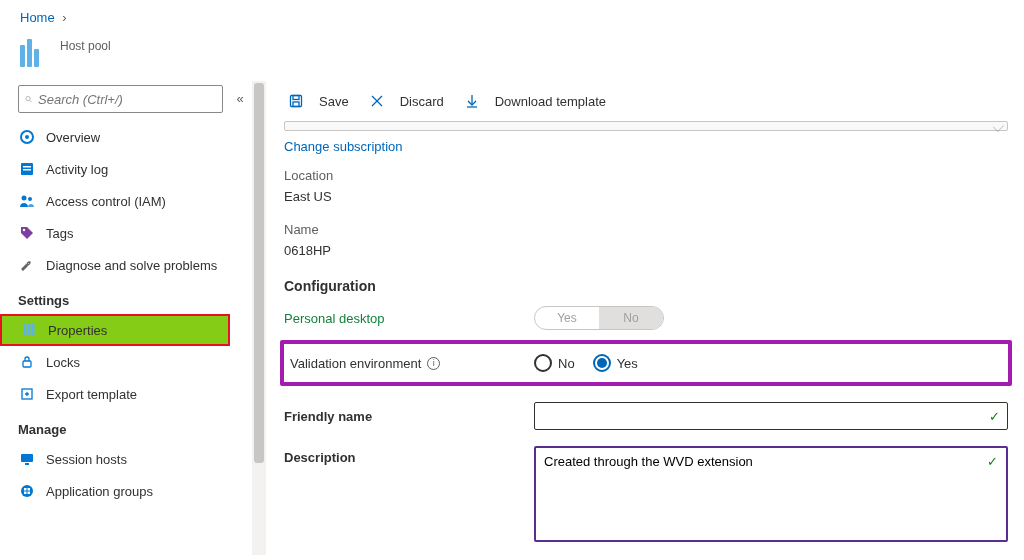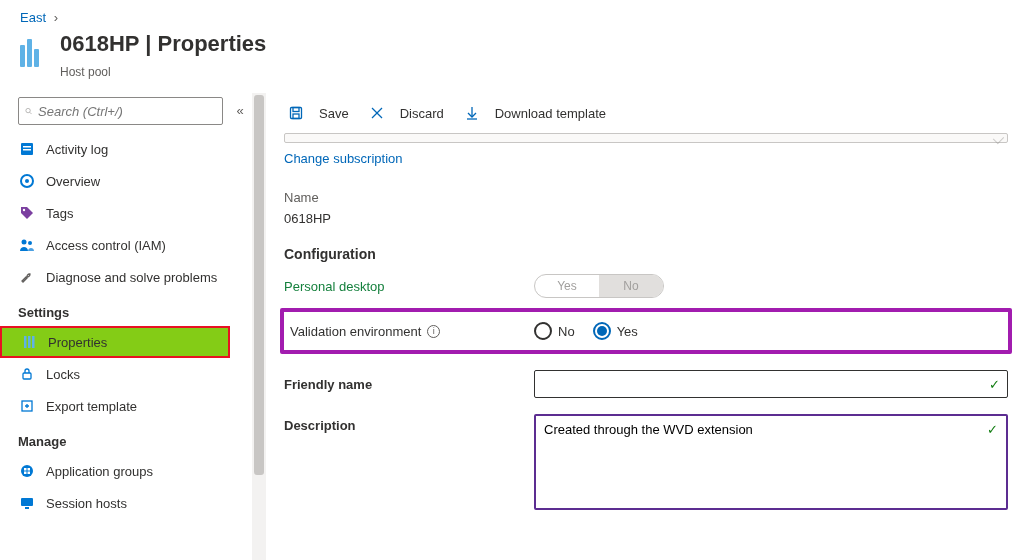--- a/index.html
+++ b/index.html
@@ -82,88 +82,87 @@
 
   .info-ic { width: 13px; height: 13px; border: 1px solid #605e5c; border-radius: 50%; display: inline-flex; align-items: center; justify-content: center; font-size: 9px; color: #605e5c; }
 
   
   .svg16 { width: 16px; height: 16px; }
 </style>
 </head>
 <body>
 
 <div class="breadcrumb">
-  <a href="#">East</a>
+  <a href="#">Home</a>
   <span class="chev">›</span>
 </div>
 
 <div class="header">
   <div class="header-icon">
       <span></span>
       <span></span>
       <span></span>
     </div>
   <div>
-    <div class="header-title">0618HP | Properties</div>
     <div class="header-sub">Host pool</div>
   </div>
 </div>
 
 <div class="columns">
   <div class="sidebar-wrap">
     <div class="sidebar">
       <div class="search-box">
         <svg viewBox="0 0 16 16" fill="none">
             <circle cx="7" cy="7" r="5" stroke-width="1.3"></circle>
             <line x1="11" y1="11" x2="15" y2="15" stroke-width="1.3"></line>
           </svg>
         <input placeholder="Search (Ctrl+/)" style="">
       </div>
       <ul class="nav">
         <li>
           <span class="ic">
               <svg class="svg16" viewBox="0 0 16 16">
+                <circle cx="8" cy="8" r="6" fill="none" stroke="#0078d4" stroke-width="2"></circle>
+                <circle cx="8" cy="8" r="2" fill="#0078d4"></circle>
+              </svg>
+            </span>
+          <span class="lbl">Overview</span>
+        </li>
+        <li>
+          <span class="ic">
+              <svg class="svg16" viewBox="0 0 16 16">
                 <rect x="2" y="2" width="12" height="12" rx="1" fill="#0078d4"></rect>
                 <rect x="4" y="5" width="8" height="1.5" fill="#fff"></rect>
                 <rect x="4" y="8" width="8" height="1.5" fill="#fff"></rect>
               </svg>
             </span>
           <span class="lbl">Activity log</span>
-        </li>
-        <li>
-          <span class="ic">
-              <svg class="svg16" viewBox="0 0 16 16">
-                <circle cx="8" cy="8" r="6" fill="none" stroke="#0078d4" stroke-width="2"></circle>
-                <circle cx="8" cy="8" r="2" fill="#0078d4"></circle>
-              </svg>
-            </span>
-          <span class="lbl">Overview</span>
-        </li>
-        <li>
-          <span class="ic">
-              <svg class="svg16" viewBox="0 0 16 16">
-                <path d="M2 2h6l6 6-6 6-6-6z" fill="#7b3fa0"></path>
-                <circle cx="5" cy="5" r="1.2" fill="#fff"></circle>
-              </svg>
-            </span>
-          <span class="lbl">Tags</span>
         </li>
         <li>
           <span class="ic">
               <svg class="svg16" viewBox="0 0 16 16" fill="#0078d4">
                 <circle cx="5" cy="5" r="2.5"></circle>
                 <circle cx="11" cy="6" r="2"></circle>
                 <path d="M1 14c0-2.5 2-4 4-4s4 1.5 4 4"></path>
                 <path d="M9 14c0-2 1.5-3 3-3s3 1 3 3" opacity=".7"></path>
               </svg>
             </span>
           <span class="lbl">Access control (IAM)</span>
         </li>
         <li>
           <span class="ic">
+              <svg class="svg16" viewBox="0 0 16 16">
+                <path d="M2 2h6l6 6-6 6-6-6z" fill="#7b3fa0"></path>
+                <circle cx="5" cy="5" r="1.2" fill="#fff"></circle>
+              </svg>
+            </span>
+          <span class="lbl">Tags</span>
+        </li>
+        <li>
+          <span class="ic">
               <svg class="svg16" viewBox="0 0 16 16" fill="none" stroke="#605e5c" stroke-width="1.3">
                 <path d="M11 5a3 3 0 0 1-4 3L3 12l1 1 4-4a3 3 0 0 1 3-4z"></path>
               </svg>
             </span>
           <span class="lbl">Diagnose and solve problems</span>
         </li>
       </ul>
       <div class="section-label">Settings</div>
       <ul class="nav">
         <li class="selected">
@@ -190,40 +189,40 @@
               <svg class="svg16" viewBox="0 0 16 16" fill="none" stroke="#0078d4" stroke-width="1.3">
                 <rect x="3" y="3" width="10" height="10"></rect>
                 <path d="M6 8h4M8 6v4"></path>
               </svg>
             </span>
           <span class="lbl">Export template</span>
         </li>
       </ul>
       <div class="section-label">Manage</div>
       <ul class="nav">
+        <li>
+          <span class="ic">
+              <svg class="svg16" viewBox="0 0 16 16">
+                <rect x="2" y="3" width="12" height="8" rx="1" fill="#0078d4"></rect>
+                <rect x="6" y="12" width="4" height="2" fill="#0078d4"></rect>
+              </svg>
+            </span>
+          <span class="lbl">Session hosts</span>
+        </li>
         <li>
           <span class="ic">
               <svg class="svg16" viewBox="0 0 16 16">
                 <circle cx="8" cy="8" r="6" fill="#0078d4"></circle>
                 <rect x="5" y="5" width="2.5" height="2.5" fill="#fff"></rect>
                 <rect x="8.5" y="5" width="2.5" height="2.5" fill="#fff"></rect>
                 <rect x="5" y="8.5" width="2.5" height="2.5" fill="#fff"></rect>
                 <rect x="8.5" y="8.5" width="2.5" height="2.5" fill="#fff"></rect>
               </svg>
             </span>
           <span class="lbl">Application groups</span>
-        </li>
-        <li>
-          <span class="ic">
-              <svg class="svg16" viewBox="0 0 16 16">
-                <rect x="2" y="3" width="12" height="8" rx="1" fill="#0078d4"></rect>
-                <rect x="6" y="12" width="4" height="2" fill="#0078d4"></rect>
-              </svg>
-            </span>
-          <span class="lbl">Session hosts</span>
         </li>
       </ul>
     </div>
     <div class="collapse-btn">«</div>
     <div class="scroll-gutter">
         <div class="scroll-thumb"></div>
       </div>
   </div>
 
   <div class="main">
@@ -255,20 +254,24 @@
               <line x1="3" y1="14" x2="13" y2="14"></line>
             </svg>
           </span>
         <span>Download template</span>
       </div>
     </div>
 
     <div class="thin-box"></div>
     <a class="link">Change subscription</a>
 
+    <div class="field-row">
+      <div class="field-label">Location</div>
+      <div class="field-value">East US</div>
+    </div>
     <div class="field-row" style="margin-top:10px;">
       <div class="field-label">Name</div>
       <div class="field-value">0618HP</div>
     </div>
 
     <div class="section-h">Configuration</div>
 
     <div class="two-col" style="padding:4px;">
       <div class="left dim">Personal desktop</div>
       <div class="right">

